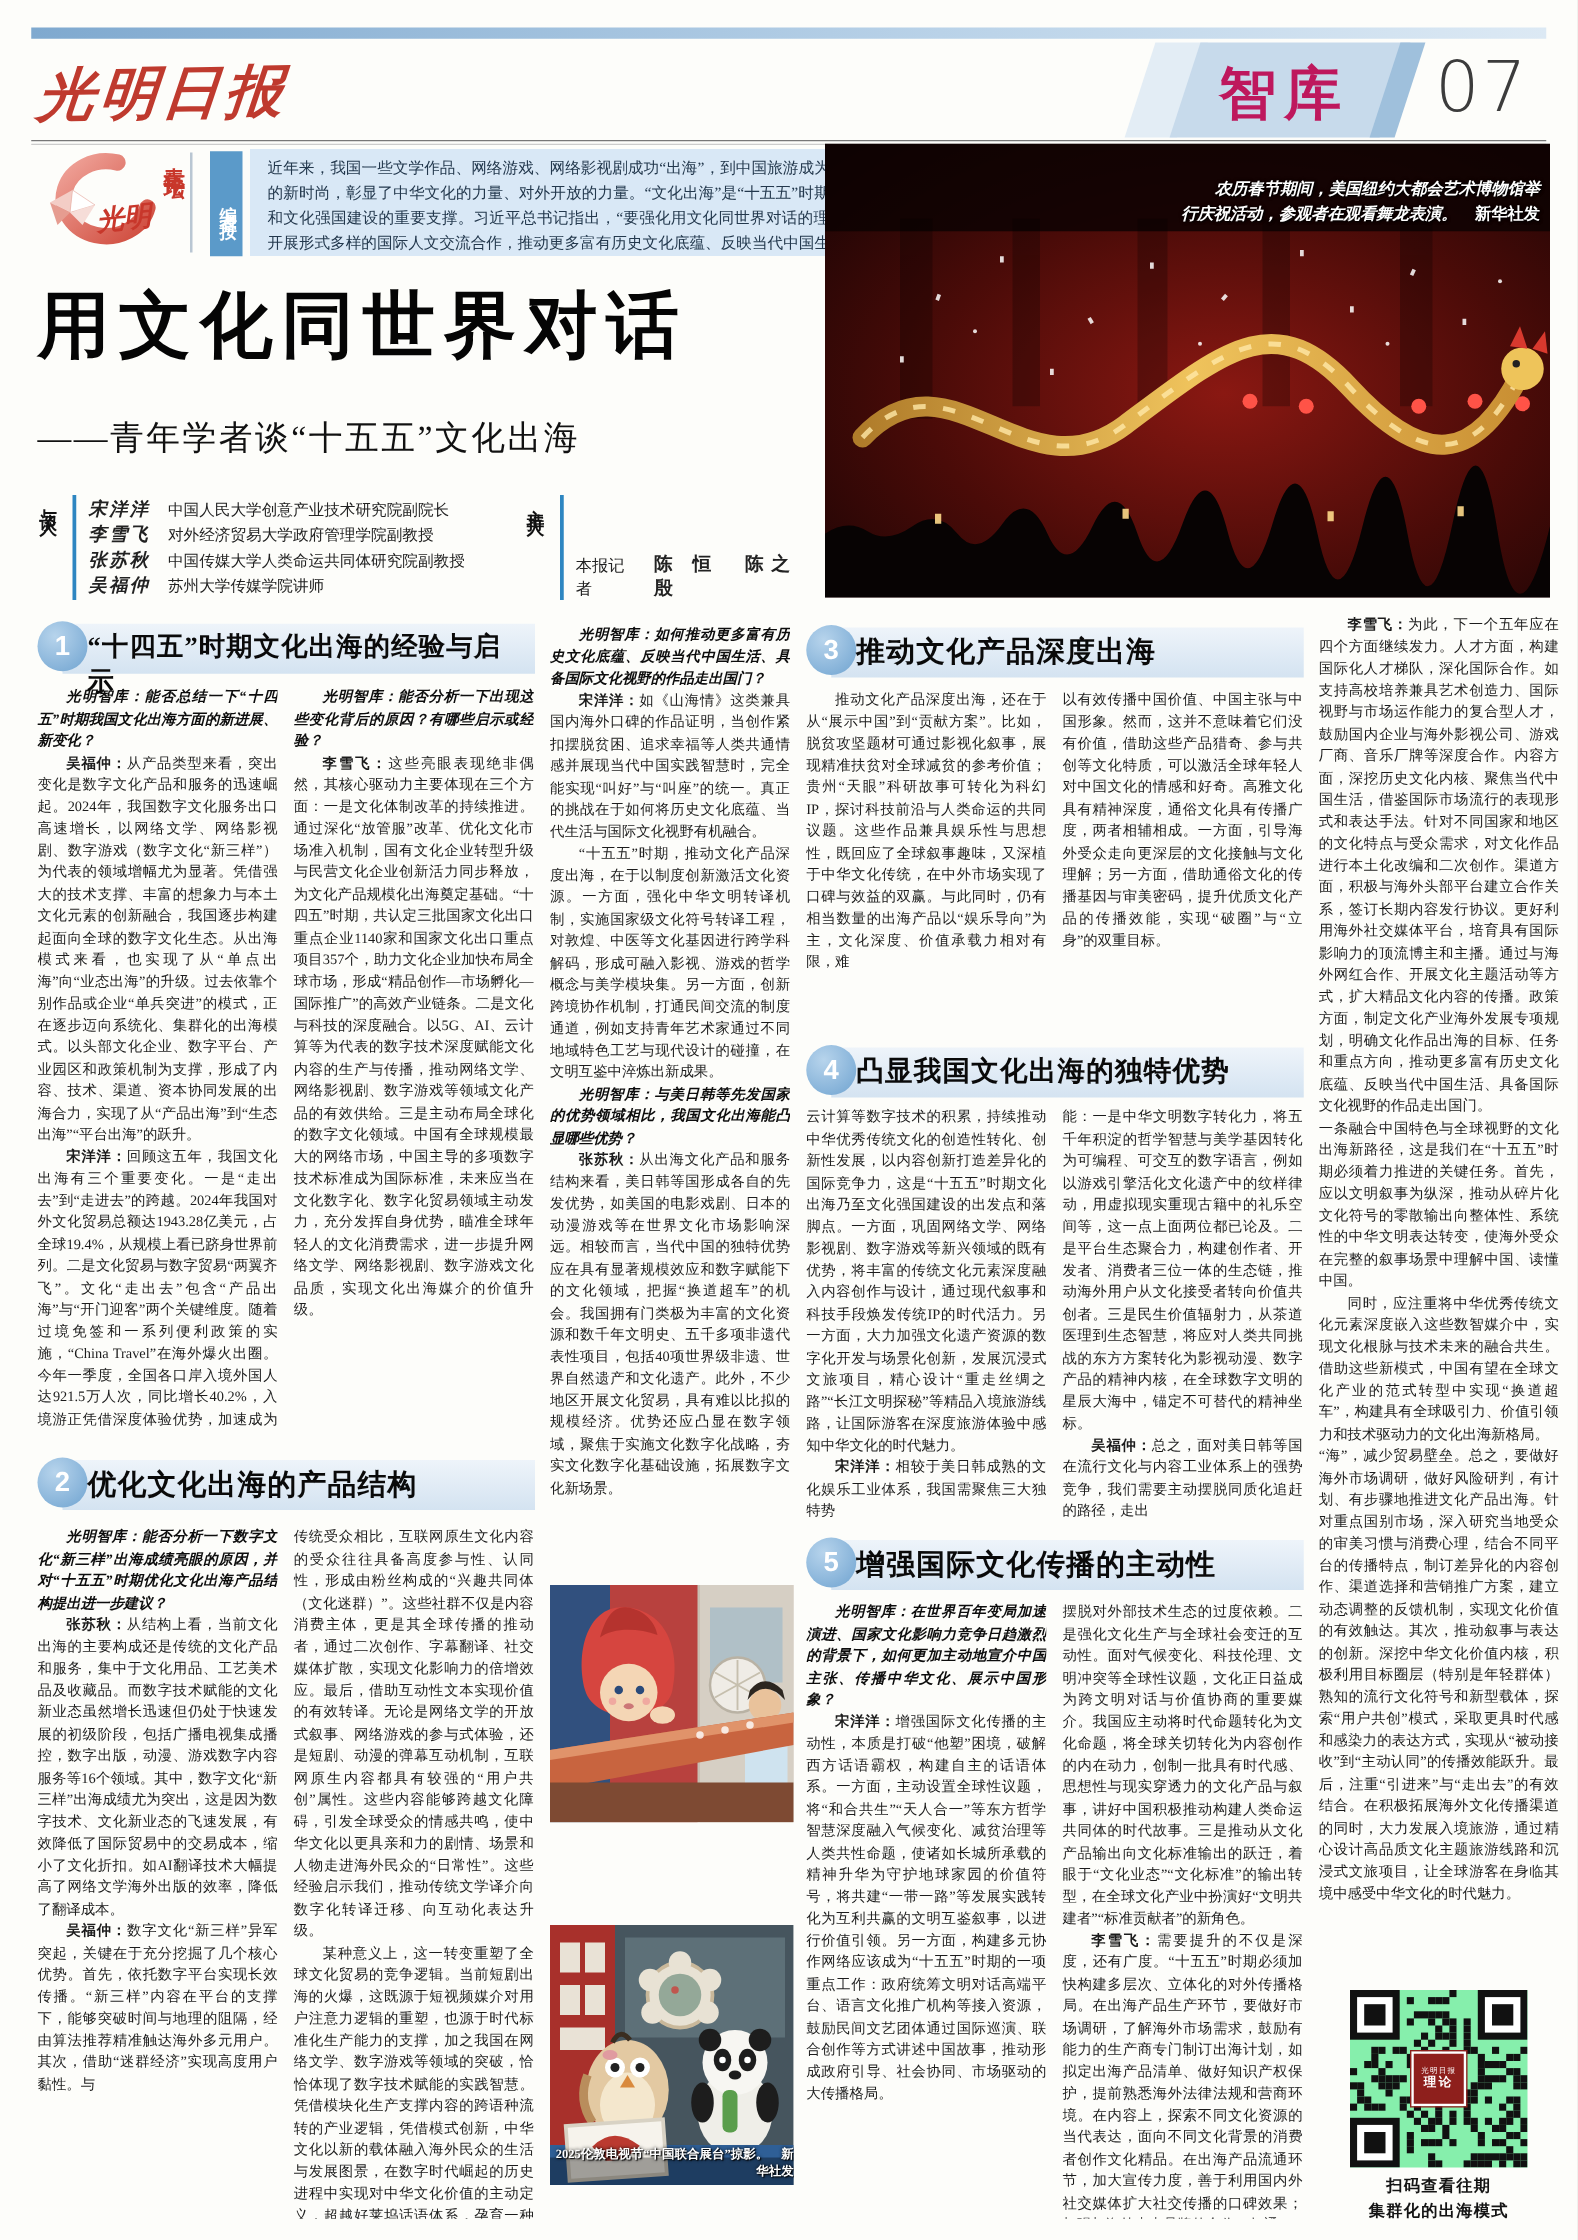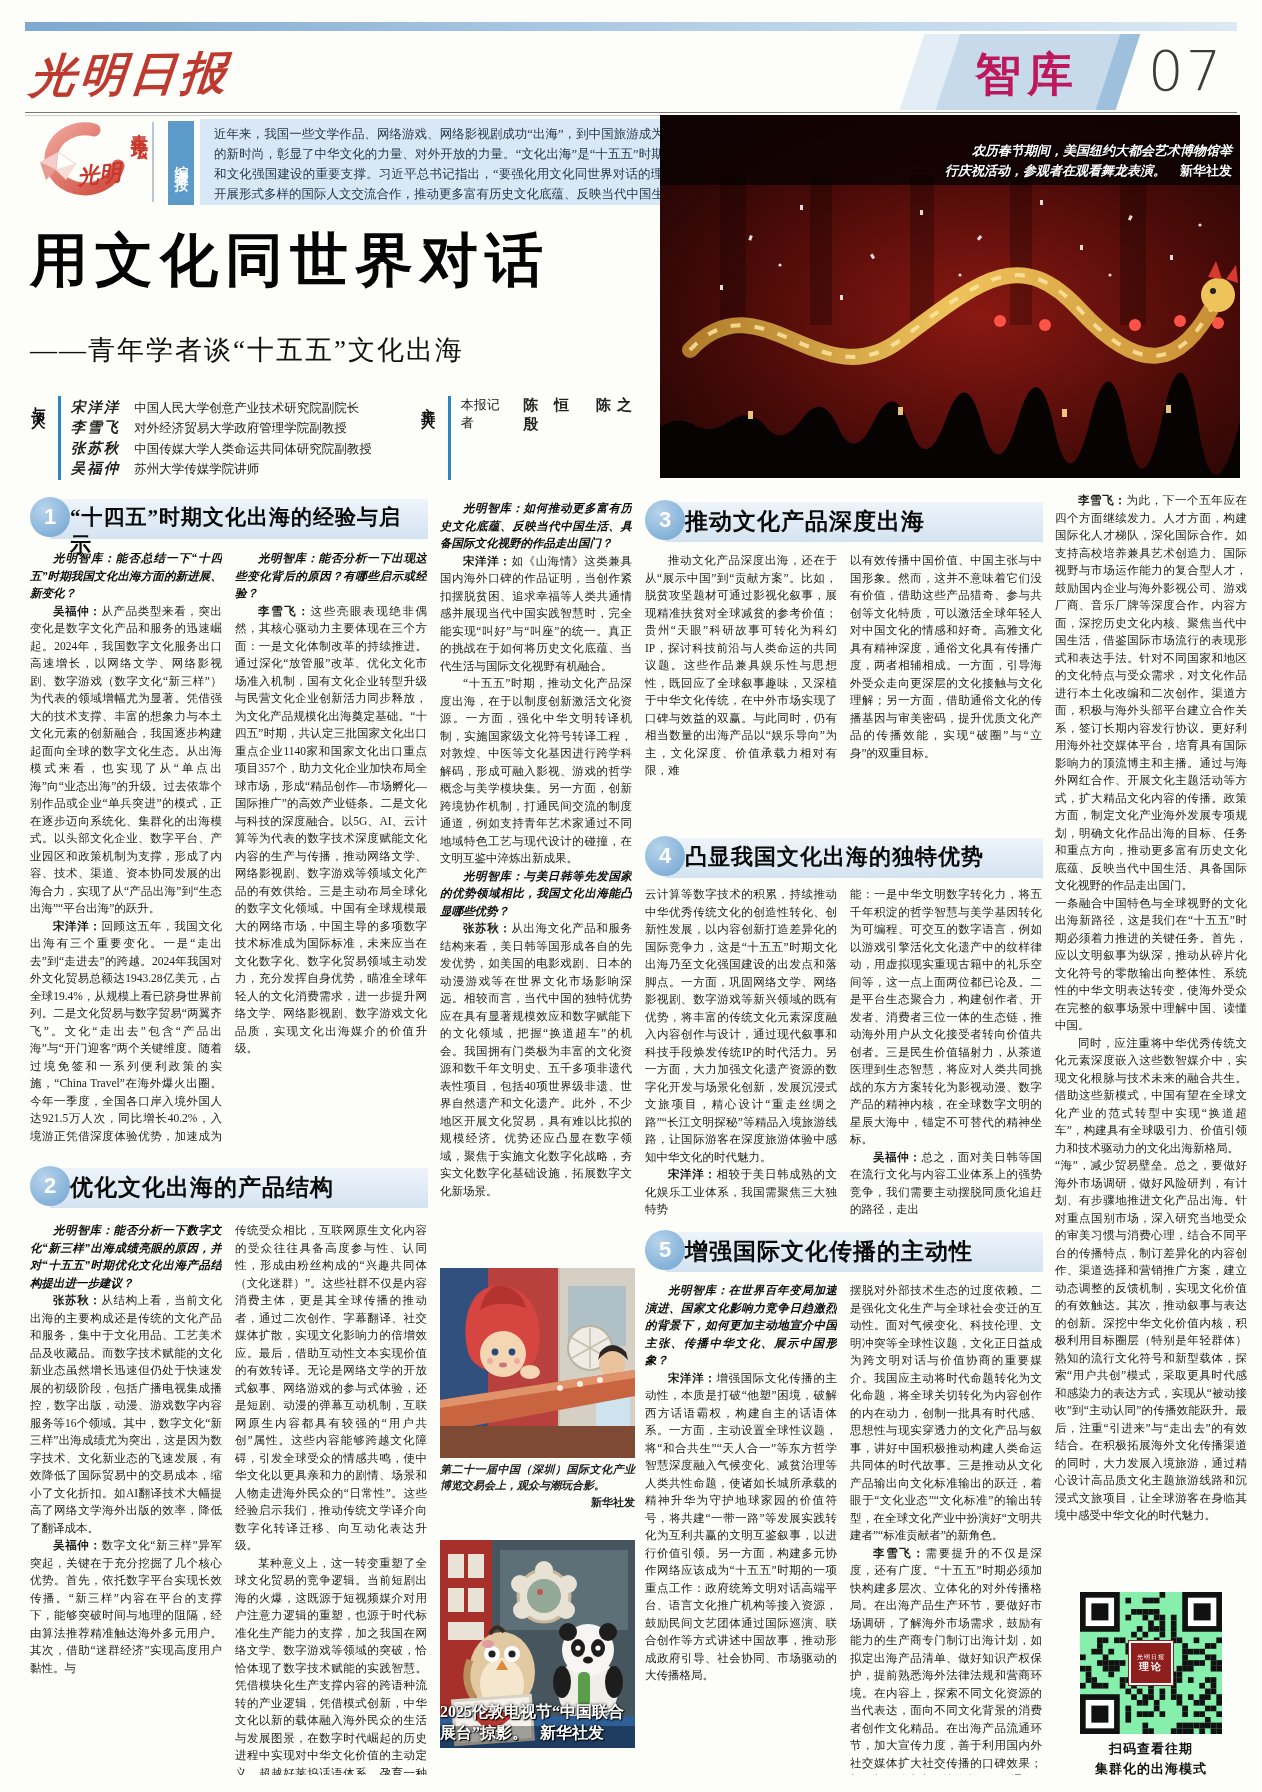--- a/index.html
+++ b/index.html
@@ -37,40 +37,40 @@
   #headline{left:30px;top:222px;font-size:58px;font-weight:bold;letter-spacing:7px;color:#050505;font-family:"Liberation Serif",serif;}
   #subhead{left:30px;top:332px;font-size:27px;letter-spacing:2px;color:#111;font-weight:500;}
   
   #people{left:30px;top:396px;width:620px;height:84px;display:flex;align-items:stretch;font-family:"Liberation Sans",sans-serif;}
   .vlabel{writing-mode:vertical-rl;font-size:14px;font-weight:bold;letter-spacing:4px;display:flex;align-items:center;color:#111;}
   .vbar{width:3px;background:#2e86c1;margin:0 10px;}
   #plist{display:flex;flex-direction:column;justify-content:space-between;padding:2px 0;}
   .prow{font-size:12.5px;color:#222;white-space:nowrap;}
   .prow b{font-size:14.5px;font-style:italic;margin-right:14px;font-family:"Liberation Serif",serif;letter-spacing:2px;}
   #hostblock{display:flex;margin-left:48px;}
-  #hostname{display:flex;align-items:flex-start;font-size:13px;color:#222;}
+  #hostname{display:flex;align-items:flex-end;font-size:13px;color:#222;}
   #hostname b{font-size:15px;letter-spacing:6px;margin-left:14px;font-family:"Liberation Serif",serif;}
   
   .sec-head{position:absolute;height:42px;}
   .sec-bar{position:absolute;left:20px;right:0;top:2px;bottom:0;background:linear-gradient(180deg,#eef4fa,#d4e3f1);}
   .sec-num{position:absolute;left:0;top:0;width:40px;height:40px;border-radius:50%;
            background:radial-gradient(circle at 35% 30%,#b7d4ec,#6fa3d0);color:#fff;font-size:22px;font-weight:bold;
            display:flex;align-items:center;justify-content:center;font-family:"Liberation Sans",sans-serif;}
   .sec-title{position:absolute;left:40px;right:10px;top:6px;text-align:left;font-size:23px;font-weight:bold;letter-spacing:1px;color:#0a0a0a;}
   
   .col{position:absolute;width:192px;font-size:11.5px;line-height:17.5px;text-align:justify;overflow:hidden;color:#1c1c1c;}
   .para{margin:0;text-indent:2em;}
   .para.cont{text-indent:0;}
   .para b{font-family:"Liberation Sans",sans-serif;font-size:11.5px;}
   .para.q{font-weight:bold;font-style:italic;color:#0d0d0d;}
   
   .sphoto{position:absolute;left:440px;width:195px;overflow:hidden;}
   .scap{position:absolute;left:440px;width:195px;font-size:11px;font-weight:bold;font-style:italic;line-height:15.5px;text-align:justify;color:#222;}
   .scredit{text-align:right;font-style:normal;font-family:"Liberation Sans",sans-serif;font-weight:bold;margin-top:2px;}
-  #p2overlay{position:absolute;left:0;right:0;bottom:4px;text-align:left;color:#fff;font-size:16px;font-weight:bold;
+  #p2overlay{position:absolute;left:0;right:0;bottom:4px;text-align:right;color:#fff;font-size:10px;font-weight:bold;
              text-shadow:0 0 3px #000,1px 1px 1px #000;}
   
   #qrwrap{left:1055px;top:1592px;width:192px;text-align:center;}
   #qr{position:relative;width:142px;height:142px;margin:0 auto;background:#86efac;}
   #qrlabel{position:absolute;left:50%;top:50%;transform:translate(-50%,-50%);width:40px;height:40px;background:#8e1f1c;border:2px solid #fff;
            outline:1px solid #8e1f1c;color:#fff;display:flex;flex-direction:column;align-items:center;justify-content:center;line-height:1;}
   #qrlabel .s1{font-size:6px;letter-spacing:1px;}
   #qrlabel .s2{font-size:10px;font-weight:bold;margin-top:2px;letter-spacing:2px;}
   .qrcap{font-size:13px;font-weight:bold;margin-top:6px;letter-spacing:1px;font-family:"Liberation Sans",sans-serif;}
 </style>
@@ -313,24 +313,20 @@
       </g>
       <polygon points="0,132 195,102 195,128 0,164" fill="#c8643f"></polygon>
       <polygon points="0,132 195,102 195,110 0,140" fill="#e0936a"></polygon>
       <rect x="0" y="158" width="195" height="32" fill="#7e4a33"></rect>
       <g fill="#fff" opacity="0.8">
           <circle cx="120" cy="120" r="3"></circle>
           <circle cx="140" cy="116" r="3"></circle>
           <circle cx="160" cy="112" r="3"></circle>
         </g>
     </svg>
-  </div>
-  <div class="scap" style="top:1462px;">
-    <span>第二十一届中国（深圳）国际文化产业博览交易会上，观众与潮玩合影。</span>
-    <div class="scredit">新华社发</div>
   </div>
 
   <div class="sphoto" style="top:1540px;height:208px;">
     <svg width="195" height="208" viewBox="0 0 195 208">
       <rect width="195" height="208" fill="#46555e"></rect>
       <rect width="52" height="208" fill="#a8302b"></rect>
       <g fill="#e9e2d6">
           <rect x="8" y="14" width="16" height="24"></rect>
           <rect x="28" y="14" width="16" height="24"></rect>
           <rect x="8" y="48" width="16" height="24"></rect>

